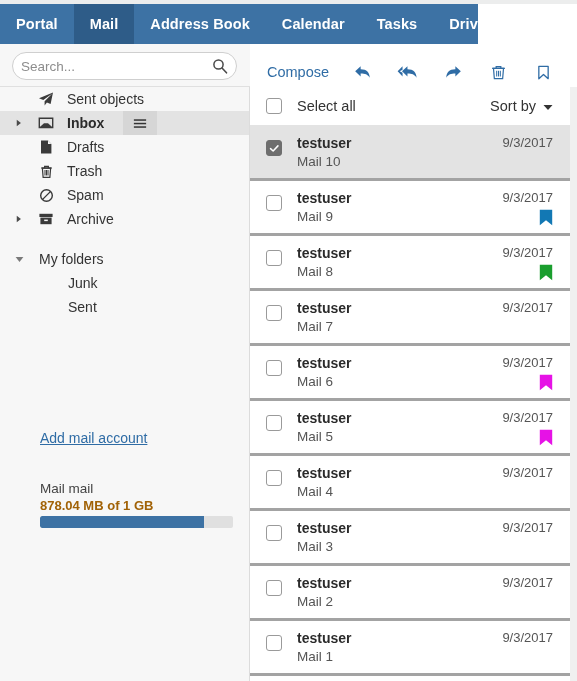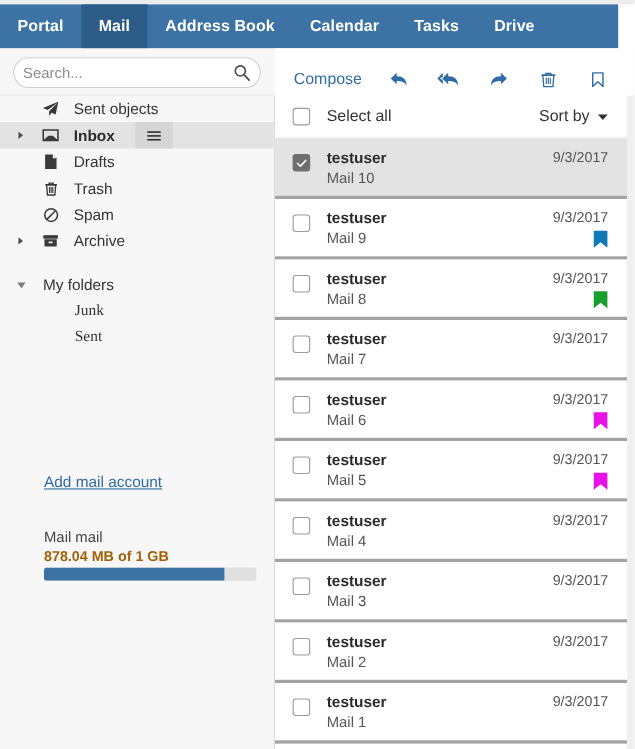--- a/index.html
+++ b/index.html
@@ -24,21 +24,21 @@
     position: absolute;
     top: 0; left: 0;
     width: 577px; height: 4px;
     background: #eceded;
   }
 
   
   .topnav {
     position: absolute;
     top: 4px; left: 0;
-    width: 562px; height: 40px;
+    width: 478px; height: 40px;
     background: #3d72a4;
     display: flex;
     align-items: stretch;
   }
   .nav-item {
     display: flex;
     align-items: center;
     padding: 0 16px;
     color: #ffffff;
     font-size: 14.5px;
@@ -165,21 +165,20 @@
   }
   .group-label {
     position: absolute; left: 39px;
     font-size: 14px; color: #333;
   }
   .sub-row {
     position: relative;
     height: 24px;
     display: flex; align-items: center;
     cursor: pointer;
-    font-family: Liberation Serif, serif;
   }
   .sub-label {
     position: absolute; left: 68px;
     font-size: 14px; color: #333;
   }
 
   .addlink {
     position: absolute;
     left: 40px; top: 343px;
     font-size: 14px;

